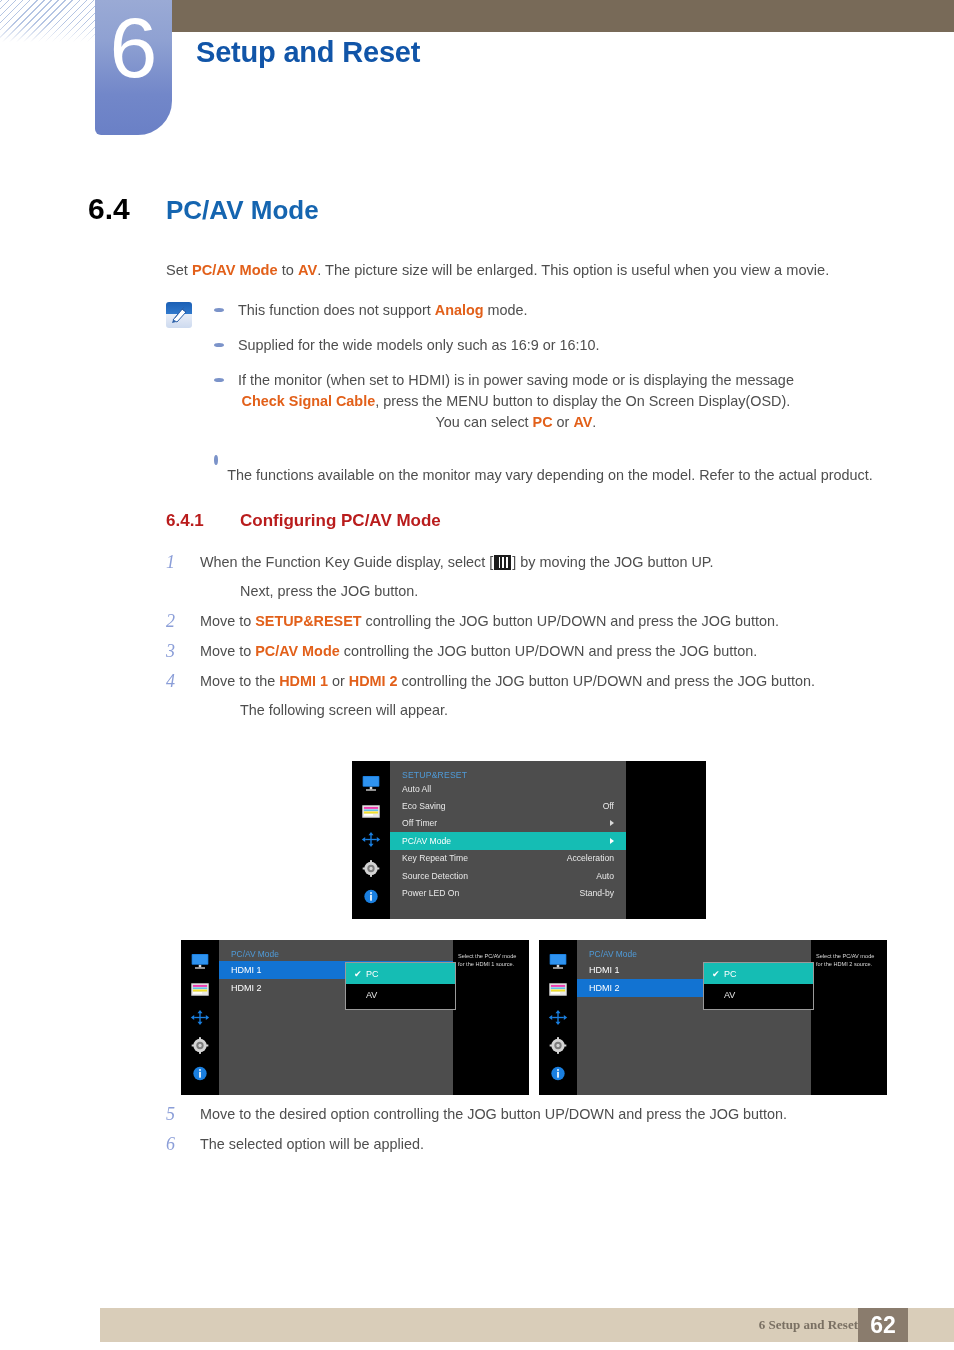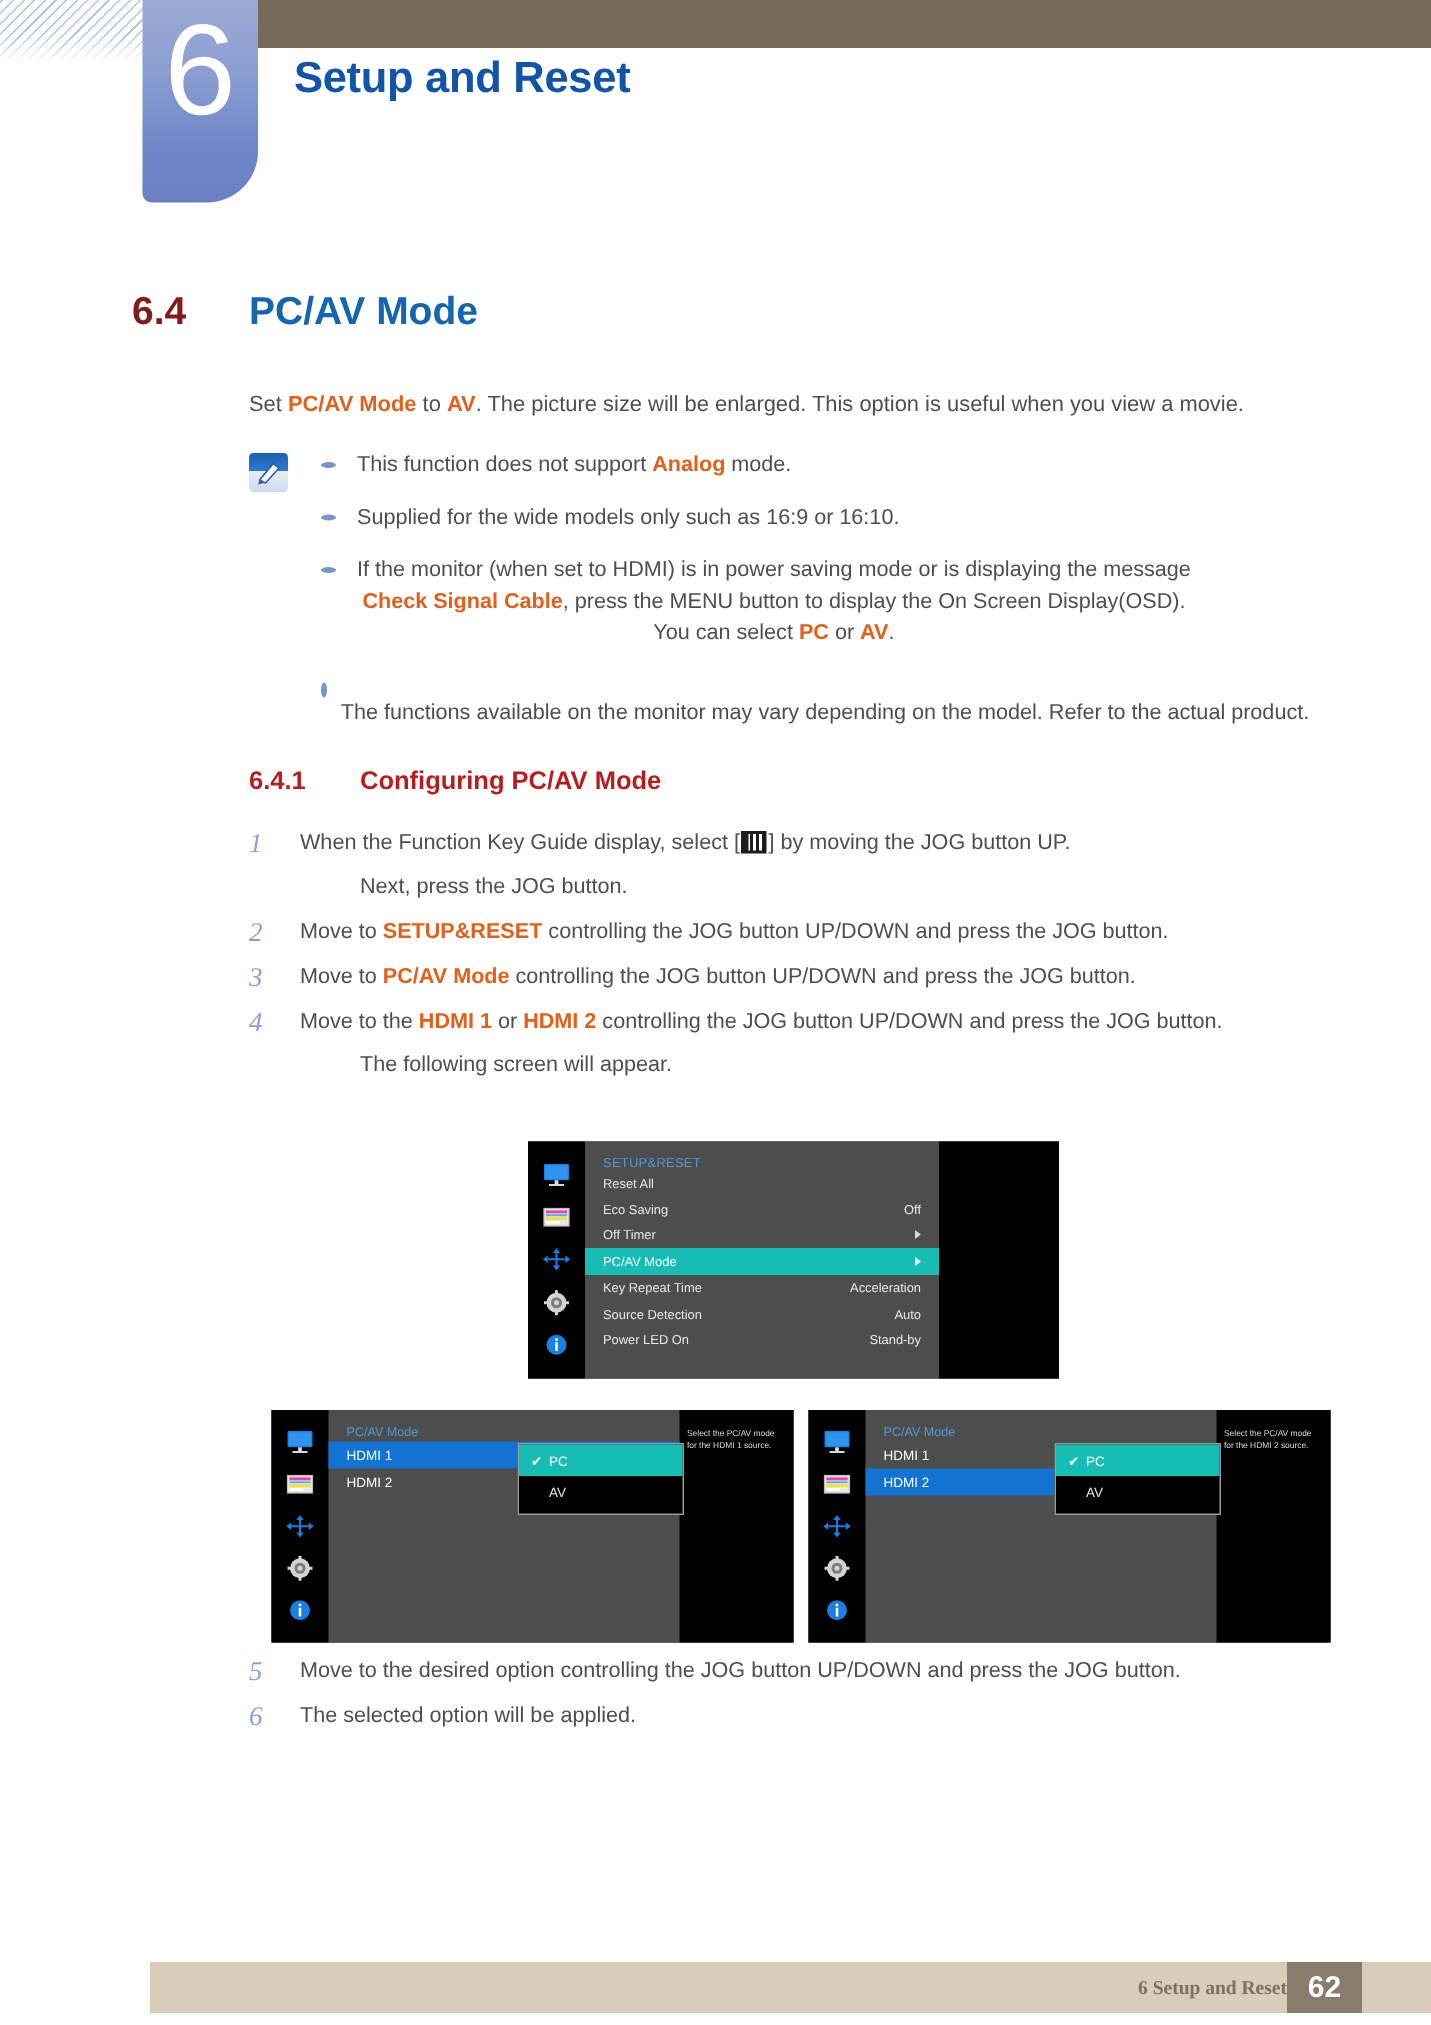--- a/index.html
+++ b/index.html
@@ -48,21 +48,21 @@
     position:absolute; left:196px; top:36px;
     font-size:29px; font-weight:bold; color:#1155a8;
     letter-spacing:-0.2px;
   }
 
   
   .sec-head {
     position:absolute; left:88px; top:192px; width:800px;
     display:flex; align-items:baseline;
   }
-  .sec-num { font-size:26px; font-weight:bold; color:#7f1d1d; width:78px; }
+  .sec-num { font-size:30px; font-weight:bold; color:#000000; width:78px; }
   .sec-name { font-size:26px; font-weight:bold; color:#1565b0; }
 
   
   .body-col { position:absolute; left:166px; top:260px; width:718px; }
   p.intro { margin:0; font-size:14.6px; line-height:20px; color:#4e4e4e; }
   .hl { color:#e2601a; font-weight:bold; }
 
   
   .note { position:absolute; left:166px; top:300px; width:720px; display:flex; }
   .note-icon {
@@ -180,21 +180,21 @@
   .footer-bar {
     position:absolute; left:0; top:0; width:854px; height:34px;
     background:#d9cdb9;
   }
   .footer-label {
     position:absolute; right:96px; top:9px;
     font-size:13px; color:#7a7063; font-weight:bold;font-family:Liberation Serif, serif;
   }
   .footer-page {
     position:absolute; right:46px; top:0; width:50px; height:34px;
-    background:#8a7c6d; color:#ffffff; font-size:20px; font-weight:bold;
+    background:#8a7c6d; color:#ffffff; font-size:23px; font-weight:bold;
     display:flex; align-items:center; justify-content:center;
   }
 </style>
 </head>
 <body>
 
 <div class="page-header">
   <div class="hatch"></div>
   <div class="brown-bar"></div>
   <div class="chapter-badge">
@@ -319,21 +319,21 @@
       <circle cx="12" cy="10" r="8" fill="#1a7fe0"></circle>
       <rect x="11" y="8" width="2" height="7" fill="#ffffff"></rect>
       <rect x="11" y="4.8" width="2" height="2" fill="#ffffff"></rect>
     </svg>
   </div>
 
   <div class="osd-body">
     <div class="osd-title">SETUP&amp;RESET</div>
 
     <div class="menu-row">
-      <span class="lbl">Reset All</span>
+      <span class="lbl">Auto All</span>
       <span class="val"></span>
     </div>
     <div class="menu-row">
       <span class="lbl">Eco Saving</span>
       <span class="val">Off</span>
     </div>
     <div class="menu-row">
       <span class="lbl">Off Timer</span>
       <span class="arrow-r"></span>
     </div>

